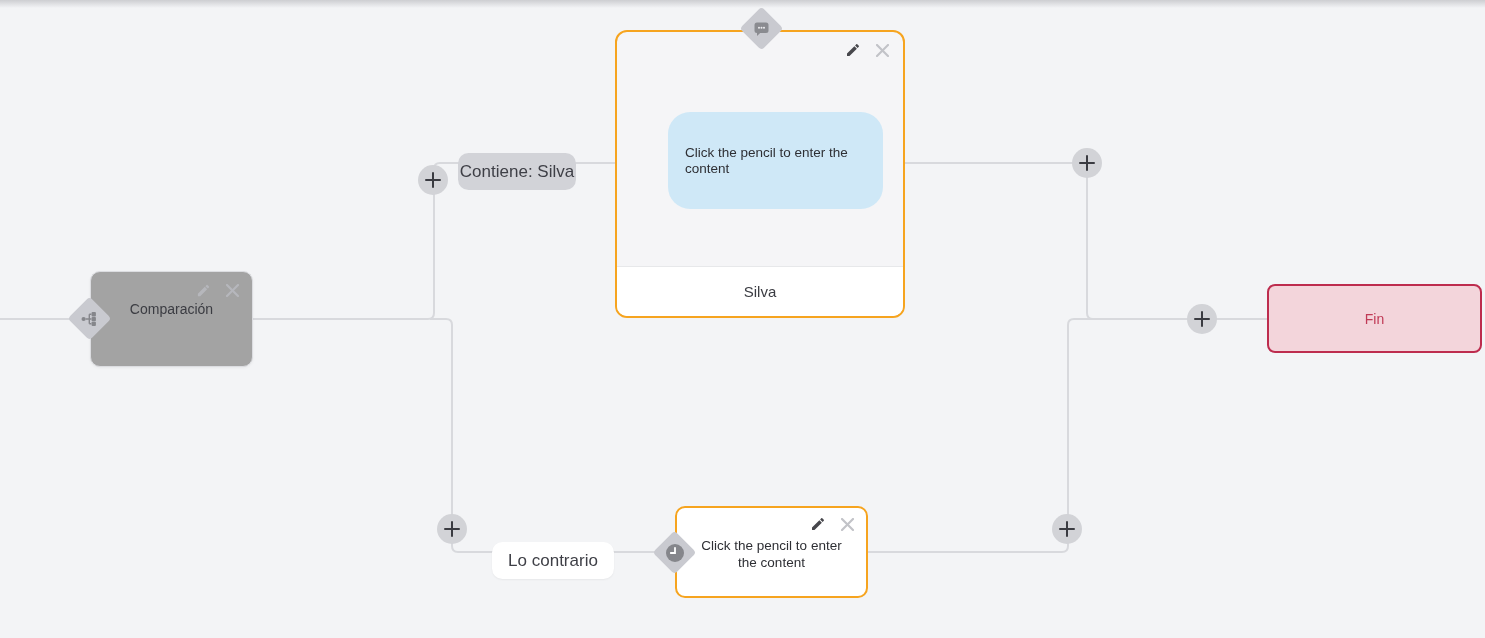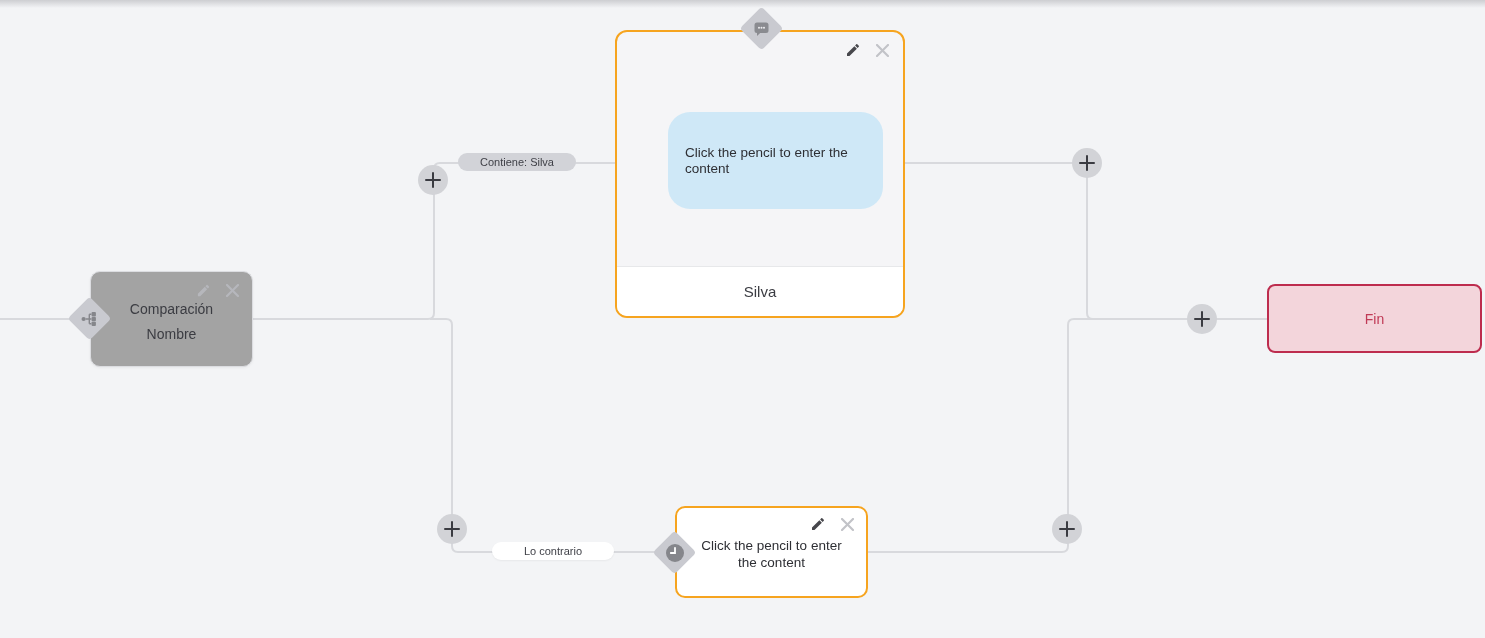--- a/index.html
+++ b/index.html
@@ -8,22 +8,22 @@
     background:linear-gradient(to bottom,rgba(70,70,80,.22),rgba(70,70,80,0));pointer-events:none;z-index:9;}
   svg.edges{position:absolute;left:0;top:0;z-index:1;}
   svg.edges path{fill:none;stroke:#d8d9dd;stroke-width:2;}
 
   
   .plus-btn{position:absolute;width:30px;height:30px;border-radius:50%;background:#d2d3d7;
     display:flex;align-items:center;justify-content:center;z-index:3;cursor:pointer;}
   .plus-btn svg{stroke:#3a3b41;stroke-width:2;stroke-linecap:round;}
 
   
-  .edge-label{position:absolute;height:18px;border-radius:10.5px;display:flex;align-items:center;
-    justify-content:center;font-size:11px;color:#3e3f46;z-index:3;cursor:pointer;}
+  .edge-label{position:absolute;height:37px;border-radius:10.5px;display:flex;align-items:center;
+    justify-content:center;font-size:17px;color:#3e3f46;z-index:3;cursor:pointer;}
   .edge-label.gray{background:#d2d3d8;}
   .edge-label.white{background:#ffffff;box-shadow:0 1px 2px rgba(0,0,0,.05);}
 
   
   .node{position:absolute;box-sizing:border-box;z-index:4;gap:48px;}
   .icon-row{position:absolute;top:10px;right:12px;display:flex;gap:13px;align-items:center;z-index:6;}
   .icon-btn{width:16px;height:16px;display:flex;align-items:center;justify-content:center;cursor:pointer;}
 
   #condition-node{left:90px;top:271px;width:163px;height:96px;background:#a3a3a3;
     border:1px solid #dcdde1;border-radius:10px;box-shadow:0 1px 3px rgba(0,0,0,.05);}
@@ -109,21 +109,20 @@
       </div>
       <div class="icon-btn">
         <svg width="13" height="13">
           <line x1="1" y1="1" x2="12" y2="12" stroke="#b6b7bc" stroke-width="2.2" stroke-linecap="round"></line>
           <line x1="12" y1="1" x2="1" y2="12" stroke="#b6b7bc" stroke-width="2.2" stroke-linecap="round"></line>
         </svg>
       </div>
     </div>
     <div class="cond-text">
       <div>Comparación</div>
-      <div>Nombre</div>
     </div>
   </div>
 
   <div class="node" id="message-node">
     <div class="msg-body">
       <div class="icon-row" style="top:10px;right:13px;">
         <div class="icon-btn">
           <svg width="16" height="16" viewBox="0 0 24 24">
             <path fill="#47474c" d="M3 17.25V21h3.75L17.81 9.94l-3.75-3.75L3 17.25zM20.71 7.04c.39-.39.39-1.02 0-1.41l-2.34-2.34c-.39-.39-1.02-.39-1.41 0l-1.83 1.83 3.75 3.75 1.83-1.83z"></path>
           </svg>

